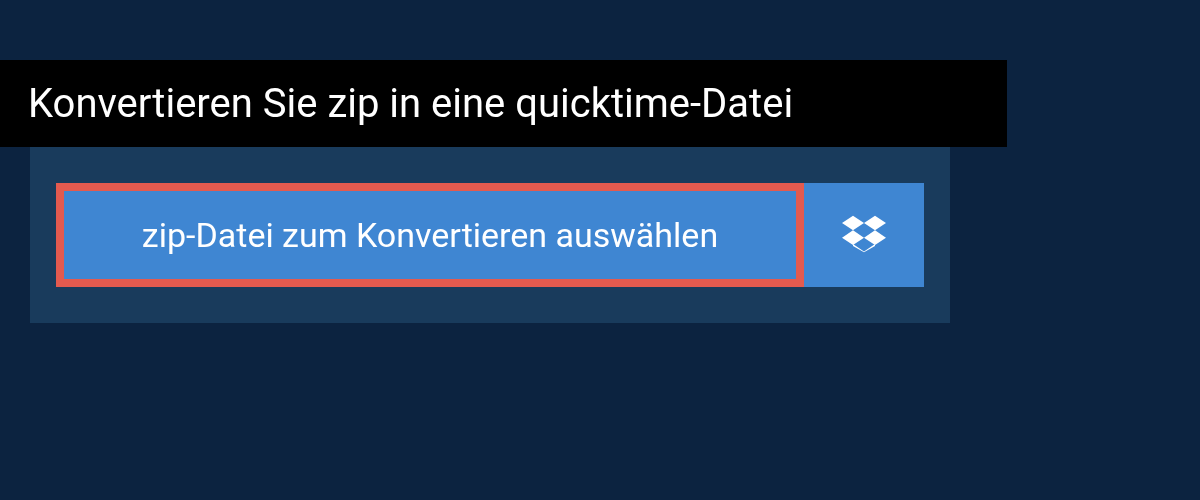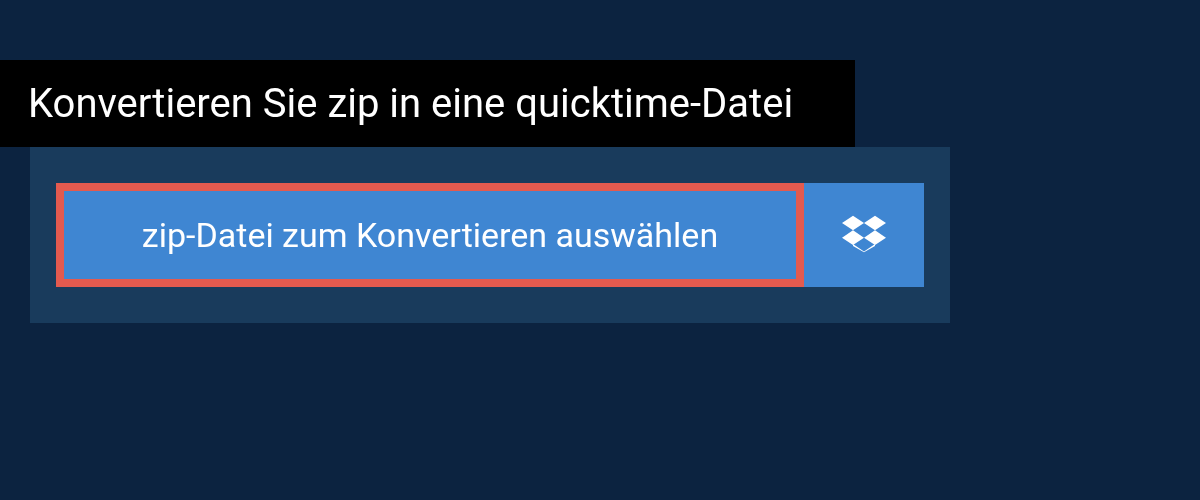--- a/index.html
+++ b/index.html
@@ -11,21 +11,21 @@
       width: 1200px;
       height: 500px;
       background-color: #0c2340;
       font-family: -apple-system, BlinkMacSystemFont, "Segoe UI", Roboto, Helvetica, Arial, sans-serif;
       overflow: hidden;
     }
     .header-bar {
       background-color: #000000;
       padding: 20px 28px;
       margin-top: 60px;
-      width: 855px;
+      width: 1007px;
     }
     .header-title {
       color: #ffffff;
       font-size: 40px;
       font-weight: 400;
     }
     .panel {
       background-color: #193b5c;
       padding: 36px 26px;
       width: 920px;

